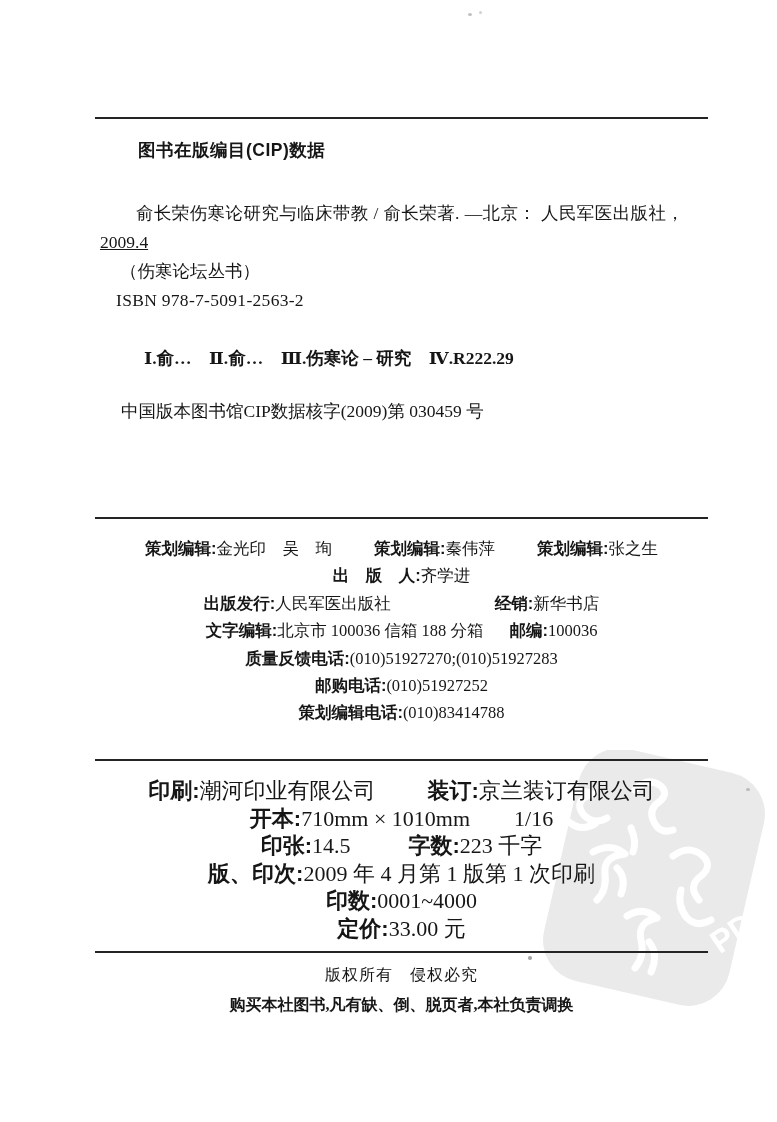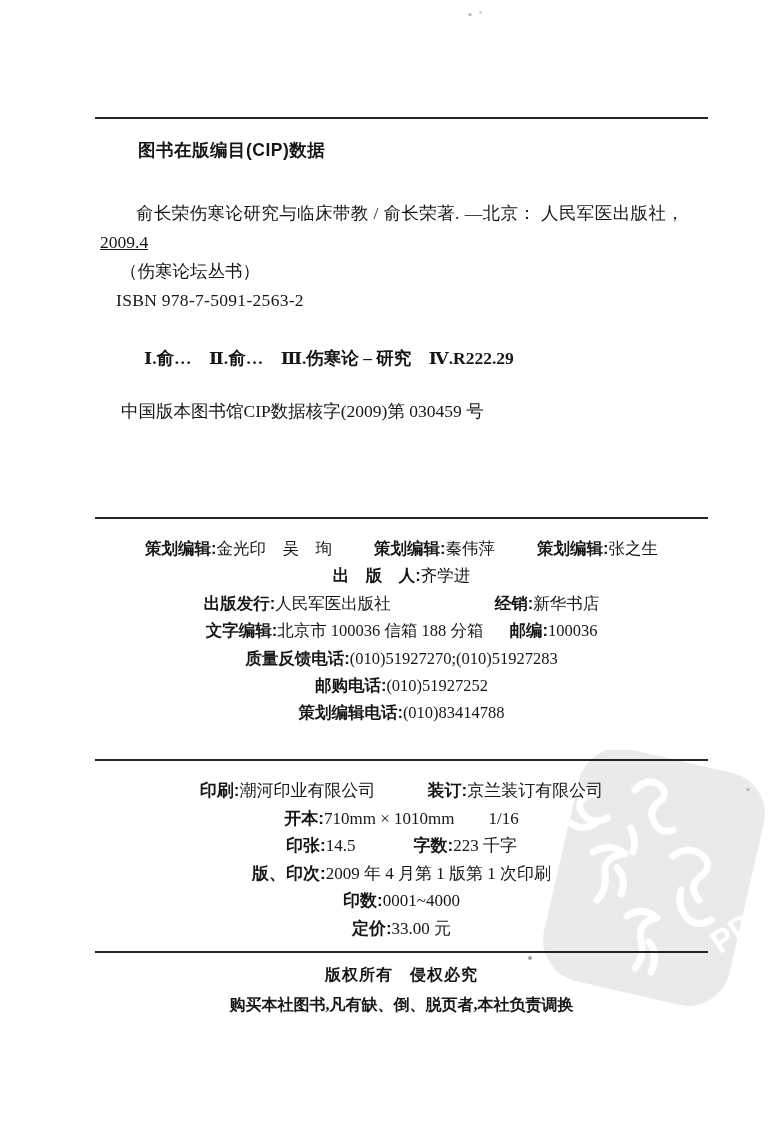--- a/index.html
+++ b/index.html
@@ -52,25 +52,25 @@
   .gap-lg { display: inline-block; width: 42px; }
   .gap-pub { display: inline-block; width: 104px; }
   .gap-addr { display: inline-block; width: 26px; }
   .gap-sheet { display: inline-block; width: 58px; }
   .gap-print { display: inline-block; width: 52px; }
   .url { text-decoration: underline; text-underline-offset: 3px; font-weight: 700; letter-spacing: 0.3px; }
 
   
   .printing {
     position: absolute; left: 95px; top: 777px; width: 613px;
-    font-size: 17px;
+    font-size: 22px;
   }
   .prt-line { line-height: 27.6px; height: 27.6px; text-align: center; white-space: nowrap; }
   .footer-rights {
-    top: 0; text-align: center; font-weight: 700;
+    top: 0; text-align: center; font-weight: 400;
     font-family: "Liberation Sans", "DejaVu Sans", sans-serif;
     position: absolute; width: 100%; letter-spacing: 1px;
   }
   .footer-exchange {
     position: absolute; top: 30px; width: 100%; text-align: center; font-weight: 600;
   }
   .footer-wrap { position: absolute; left: 95px; top: 965px; width: 613px; height: 70px; }
 
   
   .speck { position: absolute; background: #8a8a8a; border-radius: 50%; }

